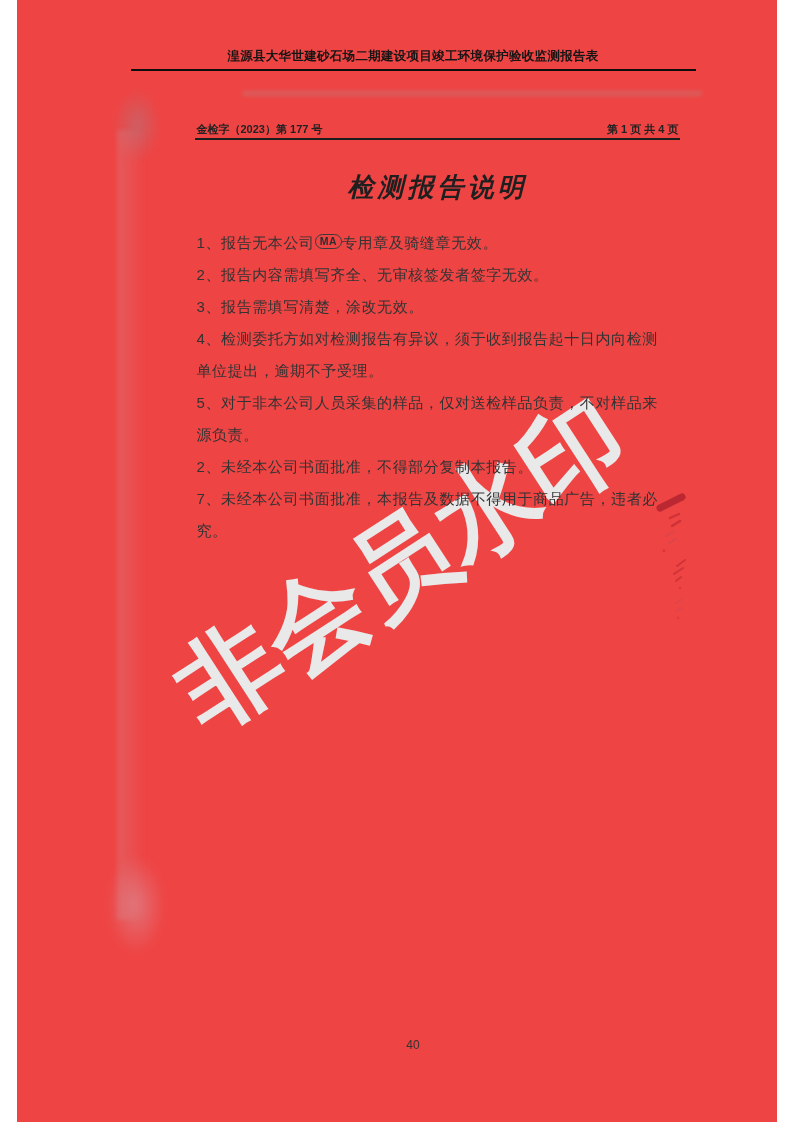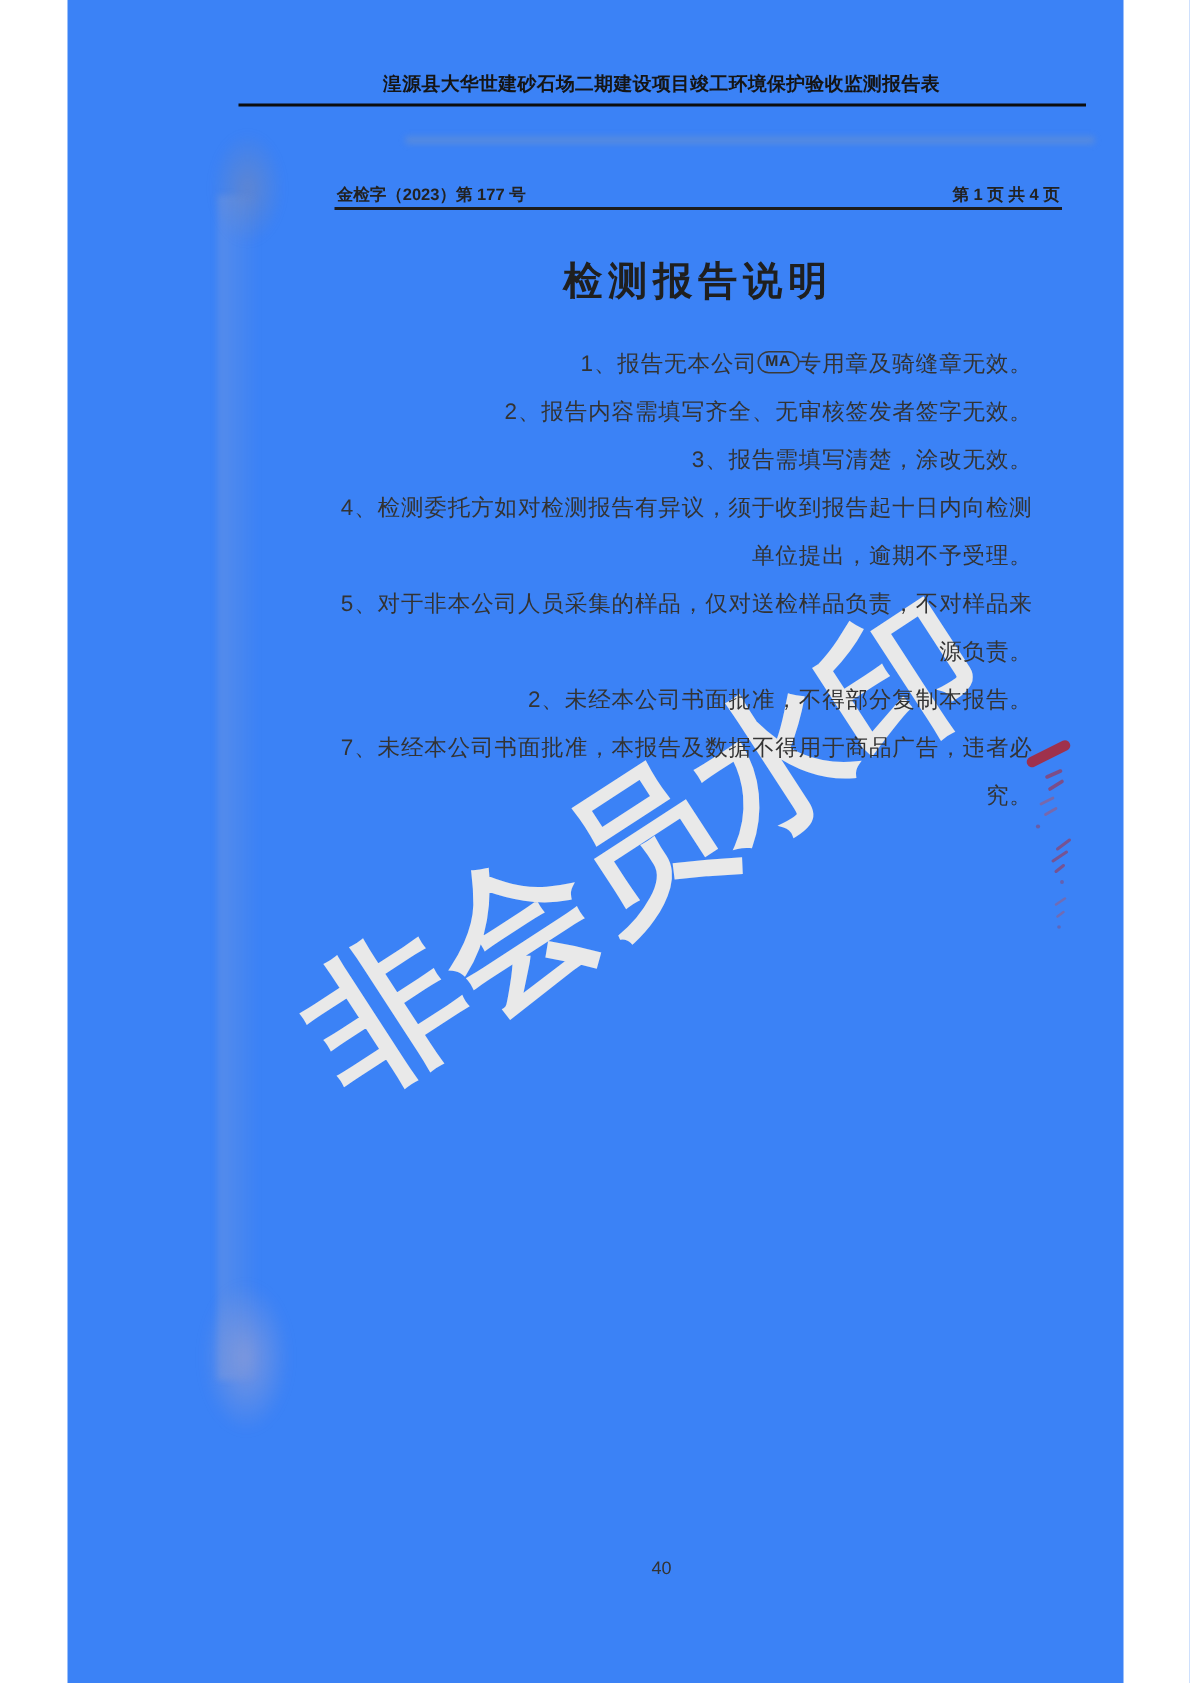--- a/index.html
+++ b/index.html
@@ -1,18 +1,18 @@
 <!DOCTYPE html>
 <html><head>
 <meta charset="utf-8">
 <style>
   * { margin:0; padding:0; box-sizing:border-box; }
   html,body { background:#ffffff; }
   .canvas {
-    position:relative; width:704px; height:1122px; background:#3b82f6;
+    position:relative; width:760px; height:1122px; background:#ef4444;
     font-family:"Liberation Sans","DejaVu Sans",sans-serif; color:#333;
     overflow:hidden; margin:0 auto;
   }
   
   .doc-header-title {
     position:absolute; top:48px; left:0; width:793px; text-align:center;
     font-size:12.5px; font-weight:bold; color:#151515; letter-spacing:0.3px;
   }
   .doc-header-rule {
     position:absolute; top:69px; left:114px; width:565px; height:2px; background:#0d0d0d;
@@ -43,28 +43,28 @@
   }
   .report-page-indicator {
     position:absolute; left:178px; top:122px; width:484px; text-align:right;
     font-size:11px; font-weight:600; color:#222;
   }
   .report-header-rule {
     position:absolute; left:178px; top:138px; width:485px; height:2px; background:#1c1c1c;
   }
   .report-title {
     position:absolute; left:178px; top:170px; width:486px; text-align:center;
-    font-size:26px; font-weight:bold; color:#1f1f1f; letter-spacing:4px;
+    font-size:26px; font-weight:bold; color:#1f1f1f; letter-spacing:4px;font-style:italic;
   }
   
   .notes {
     position:absolute; left:180px; top:227px; width:464px;
     font-size:15px; line-height:32px; letter-spacing:0.6px; color:#333;
   }
-  .note { margin:0;text-align:right; }
+  .note { margin:0; }
   .ma-badge {
     display:inline-block; border:1.5px solid #3a3a3a; border-radius:9px;
     font-size:10.5px; font-weight:bold; line-height:13px; padding:0 4px;
     letter-spacing:0.5px; transform:translateY(-3px); color:#2e2e2e;
   }
   
   .watermark {
     position:absolute; left:105px; top:413px; width:560px; height:305px;
     display:flex; align-items:center; justify-content:center;
     transform:rotate(-33deg); pointer-events:none;

